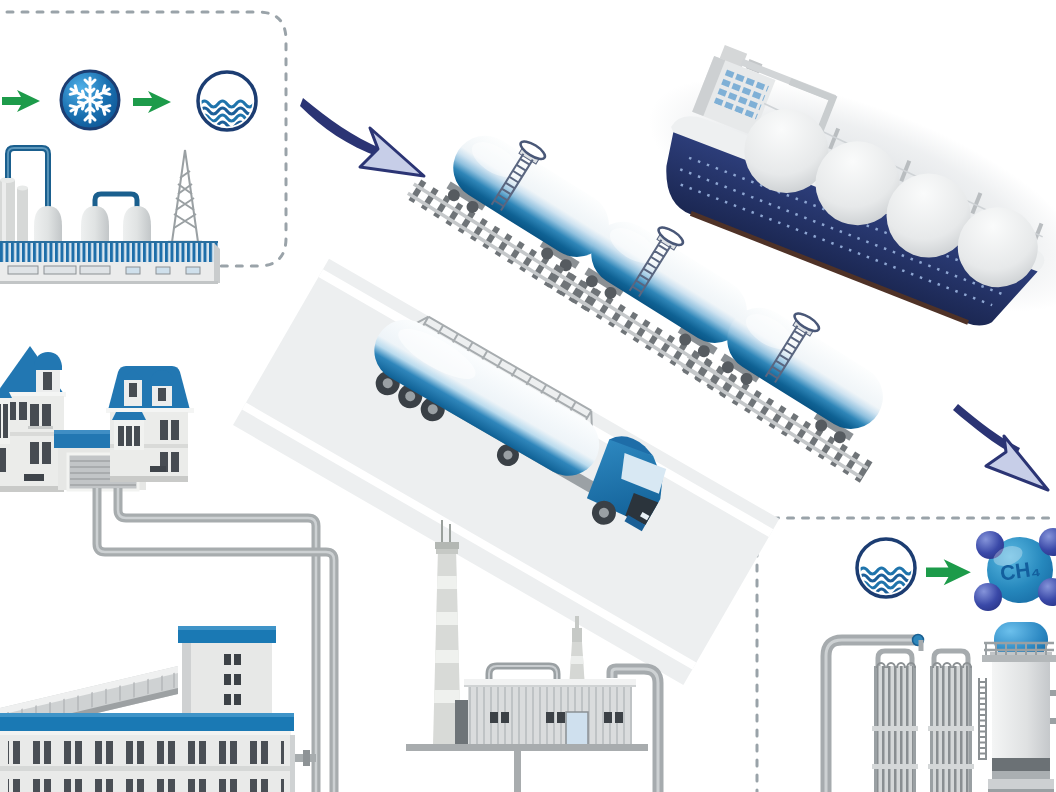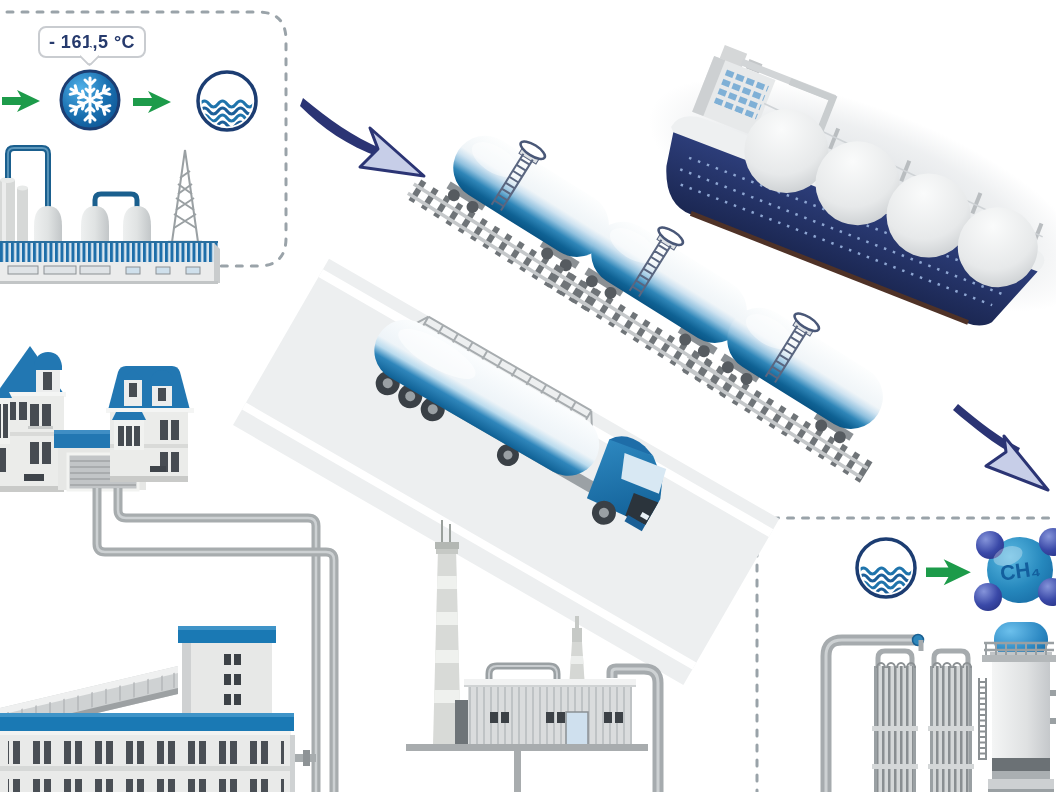--- a/index.html
+++ b/index.html
@@ -484,18 +484,14 @@
     <rect x="1050" y="690" width="8" height="6" fill="#9aa0a3"></rect>
           <rect x="1050" y="718" width="8" height="6" fill="#9aa0a3"></rect>
     <rect x="992" y="758" width="58" height="13" fill="#6b7175"></rect>
     <rect x="992" y="771" width="58" height="8" fill="#aaafb2"></rect>
     <rect x="988" y="779" width="66" height="13" fill="#cdd0d2"></rect>
     <rect x="988" y="789" width="66" height="3" fill="#9aa0a3"></rect>
   </g>
 </g>
 </svg>
 
-<div class="temp-label">
-  <span>- 161,5 °C</span>
-  <span class="tail"></span>
+
 </div>
 
-</div>
-
 </body></html>

